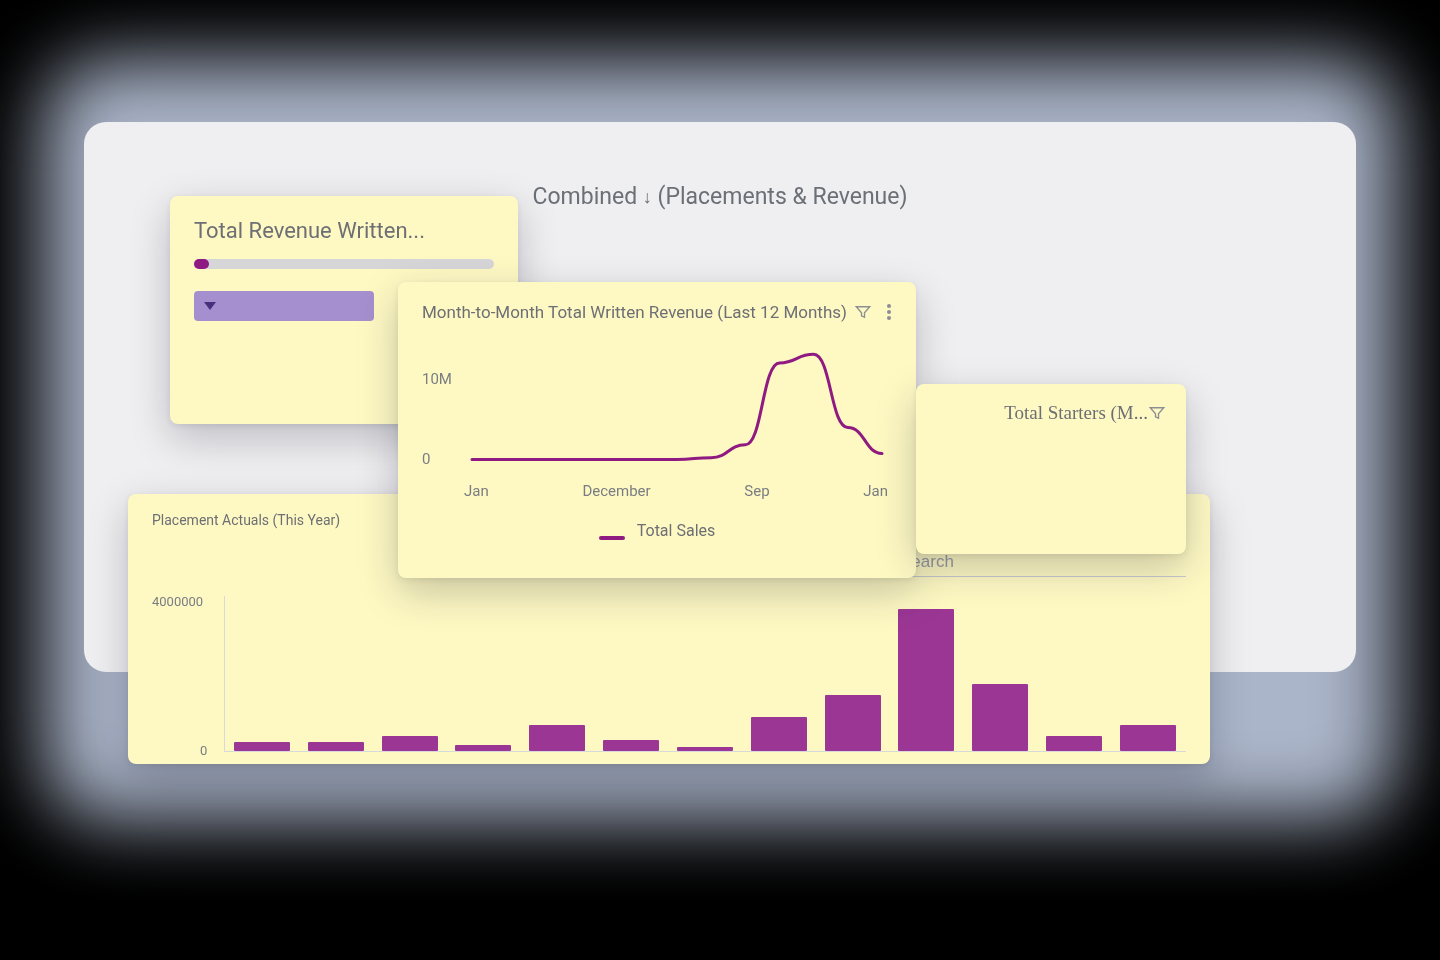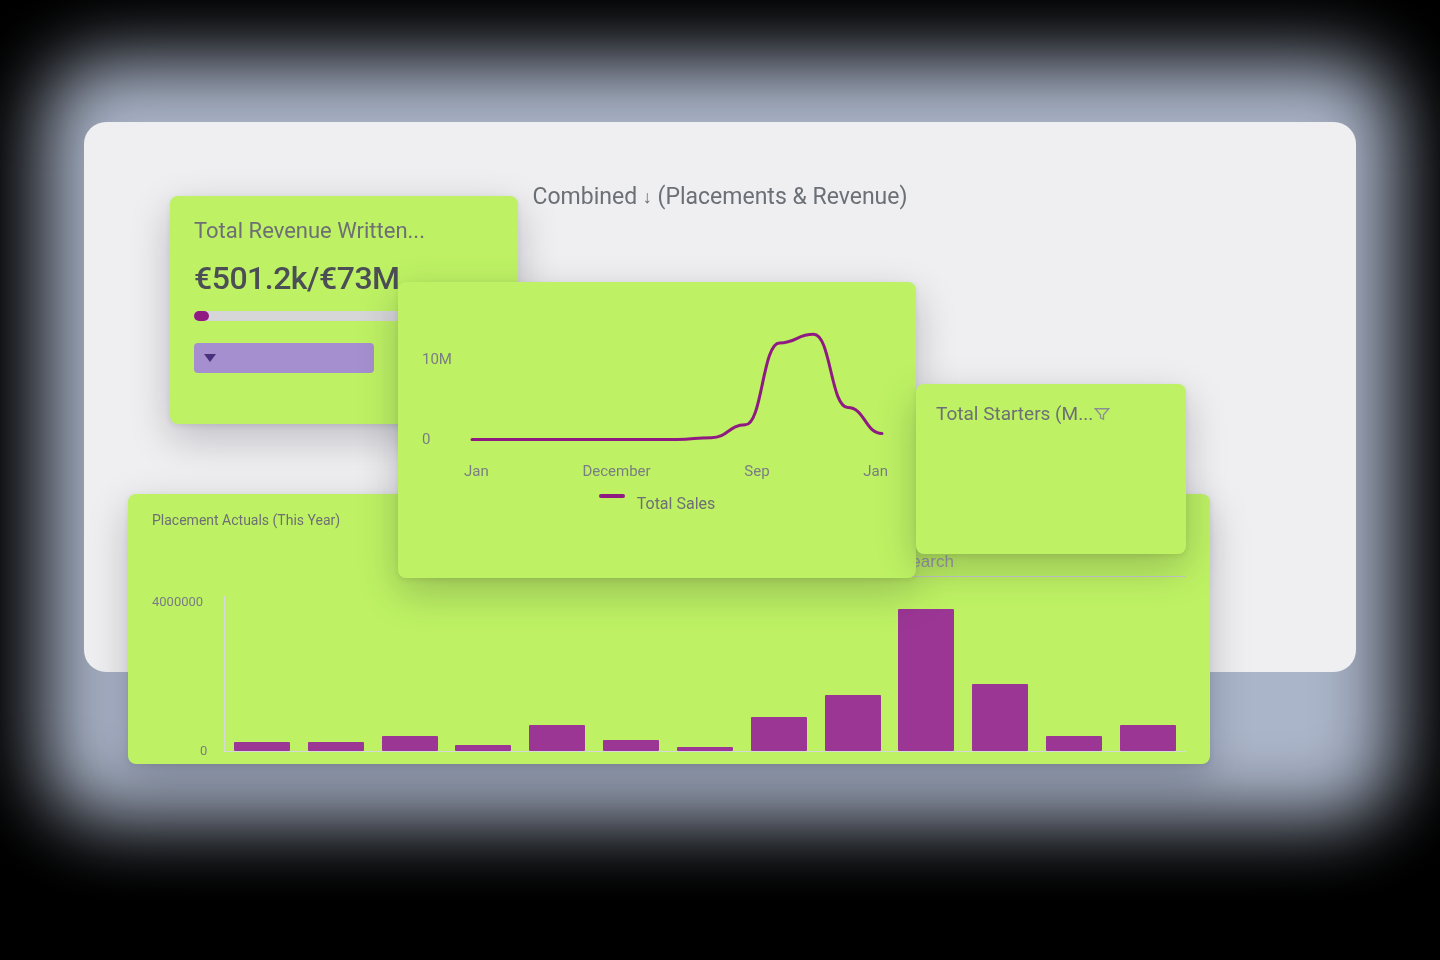--- a/index.html
+++ b/index.html
@@ -13,21 +13,21 @@
     position: absolute; left: 84px; top: 122px; width: 1272px; height: 550px;
     background: #efeff1; border-radius: 22px;
   }
   .panel-title {
     position: absolute; left: 0; right: 0; top: 46px; text-align: center;
     font-size: 23px; color: #6b6f76; font-weight: 400; margin-top: 15px;
   }
   .panel-title .arrow { display: inline-block; transform: translateY(-1px); font-size: 18px; }
 
   .card {
-    position: absolute; background: #bef264; border-radius: 8px;
+    position: absolute; background: #fef9c3; border-radius: 8px;
     box-shadow: 0 14px 40px rgba(10,10,30,0.22), 0 2px 6px rgba(0,0,0,0.08);
   }
 
   
   .card-rev { left: 170px; top: 196px; width: 348px; height: 228px; padding: 22px 24px; z-index: 3; }
   .card-rev .title { font-size: 22px; color: #6d6f75; margin-bottom: 16px; }
   .card-rev .value { font-size: 32px; color: #4b4e55; font-weight: 500; letter-spacing: -0.5px; margin-bottom: 14px; }
   .progress-track { position: relative; width: 100%; height: 10px; background: #d6d6d9; border-radius: 5px; margin-bottom: 22px; }
   .progress-fill { position: absolute; left: 0; top: 0; height: 10px; background: #8f1b82; border-radius: 5px; }
   .dropdown-chip {
@@ -41,26 +41,26 @@
 
   
   .card-line { left: 398px; top: 282px; width: 518px; height: 296px; padding: 20px 24px 14px 24px; z-index: 4; }
   .card-line .hdr { display: flex; align-items: center; justify-content: space-between; }
   .card-line .title { font-size: 17px; color: #6d6f75; }
   .hdr-actions { display: flex; align-items: center; gap: 14px; }
   .icon-filter svg, .icon-more svg { display: block; }
   .line-plot { position: relative; width: 470px; height: 160px; margin-top: 18px; }
   .ytick { position: absolute; left: 0; font-size: 15px; color: #7a7d83; }
   .xaxis { position: absolute; left: 42px; right: 0; bottom: 0; display: flex; justify-content: space-between; font-size: 15px; color: #7a7d83; }
-  .legend { display: flex; align-items: flex-start; justify-content: center; gap: 12px; margin-top: 14px; font-size: 16px; color: #6d6f75; }
+  .legend { display: flex; align-items: flex-end; justify-content: center; gap: 12px; margin-top: 21px; font-size: 16px; color: #6d6f75; }
   .legend .swatch { width: 26px; height: 4px; background: #8f1b82; border-radius: 2px; }
 
   
   .card-starters { left: 916px; top: 384px; width: 270px; height: 170px; padding: 18px 20px; z-index: 5; }
-  .card-starters .hdr { display: flex; align-items: center; justify-content: flex-start; }
+  .card-starters .hdr { display: flex; align-items: center; justify-content: flex-end; font-family: Liberation Serif, serif; }
   .card-starters .title { font-size: 19px; color: #6d6f75; }
   .card-starters .big { font-size: 46px; color: #55585e; font-weight: 500; margin-top: 44px; }
 
   
   .card-bars { left: 128px; top: 494px; width: 1082px; height: 270px; padding: 18px 24px 8px 24px; z-index: 2; }
   .card-bars .hdr { display: flex; align-items: center; justify-content: space-between; }
   .card-bars .title { font-size: 14px; color: #6d6f75; }
   .search-wrap { position: absolute; right: 24px; top: 54px; width: 288px; }
   .search-wrap input {
     width: 100%; border: none; border-bottom: 1px solid #c7c9cd; background: transparent;
@@ -84,30 +84,46 @@
   <div class="panel">
     <div class="panel-title">
       <span>Combined</span>
       <span class="arrow">↓</span>
       <span>(Placements &amp; Revenue)</span>
     </div>
   </div>
 
   <div class="card card-rev">
     <div class="title">Total Revenue Written...</div>
-    <div class="value">€501.2k/€73M</div>
     <div class="progress-track">
       <div class="progress-fill" style="width:5%"></div>
     </div>
     <div class="dropdown-chip">
       <div class="tri"></div>
     </div>
   </div>
 
   <div class="card card-line">
+    <div class="hdr">
+      <div class="title">Month-to-Month Total Written Revenue (Last 12 Months)</div>
+      <div class="hdr-actions">
+        <span class="icon-filter">
+          <svg width="18" height="18" viewBox="0 0 24 24" fill="none" stroke="#8b8e94" stroke-width="1.8">
+              <path d="M3 5h18l-7 8v6l-4-2v-4L3 5z"></path>
+            </svg>
+        </span>
+        <span class="icon-more">
+          <svg width="6" height="18" viewBox="0 0 6 18">
+              <circle cx="3" cy="3" r="2" fill="#8b8e94"></circle>
+              <circle cx="3" cy="9" r="2" fill="#8b8e94"></circle>
+              <circle cx="3" cy="15" r="2" fill="#8b8e94"></circle>
+            </svg>
+        </span>
+      </div>
+    </div>
     <div class="line-plot">
       <div class="ytick" style="top:30px;">10M</div>
       <div class="ytick" style="top:110px;">0</div>
       <svg width="470" height="160" viewBox="0 0 470 160">
         <path id="line-path" fill="none" stroke="#8f1b82" stroke-width="3" stroke-linecap="round" d="M 50.0 119.4 C 67.1 119.4, 67.1 119.4, 84.2 119.4 C 101.3 119.4, 101.3 119.4, 118.3 119.4 C 135.4 119.4, 135.4 119.4, 152.5 119.4 C 169.6 119.4, 169.6 119.4, 186.7 119.4 C 203.8 119.4, 203.8 119.4, 220.8 119.4 C 237.9 119.4, 237.9 119.4, 255.0 119.4 C 272.1 119.4, 272.1 117.7, 289.2 117.7 C 306.3 117.7, 306.3 104.8, 323.3 104.8 C 340.4 104.8, 340.4 22.9, 357.5 22.9 C 374.6 22.9, 374.6 14.3, 391.7 14.3 C 408.8 14.3, 408.8 87.5, 425.8 87.5 C 442.9 87.5, 442.9 113.4, 460.0 113.4"></path>
       </svg>
       <div class="xaxis" style="padding-right:4px;">
         <span>Jan</span>
         <span>December</span>
         <span>Sep</span>

